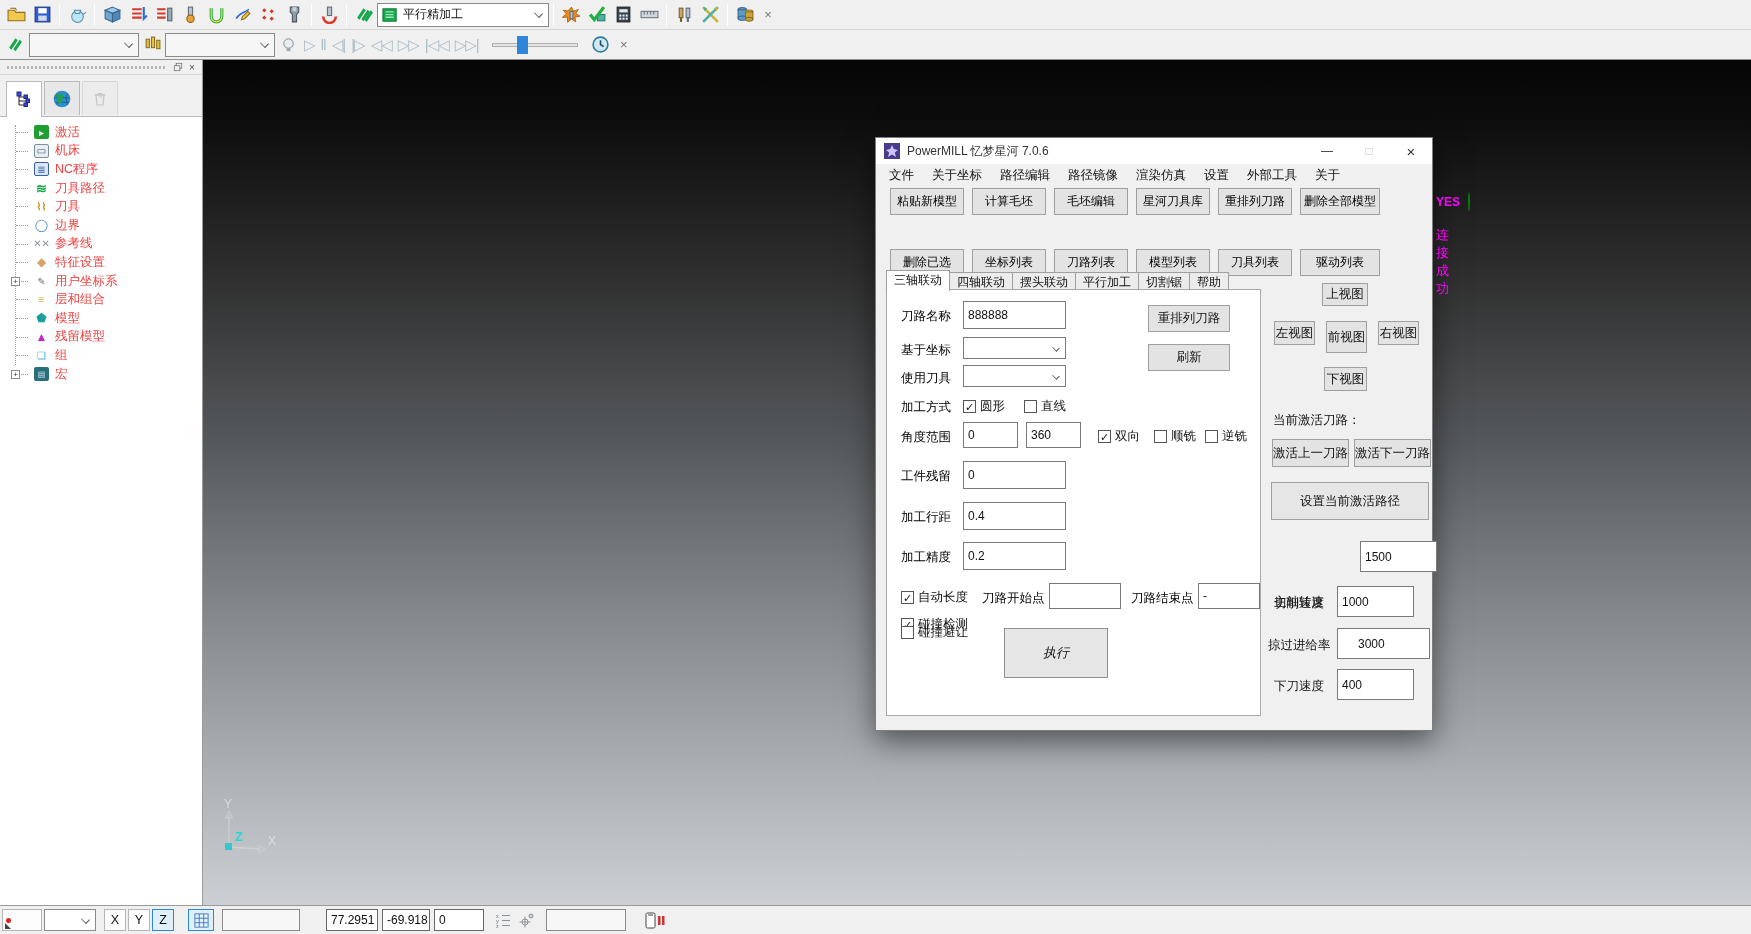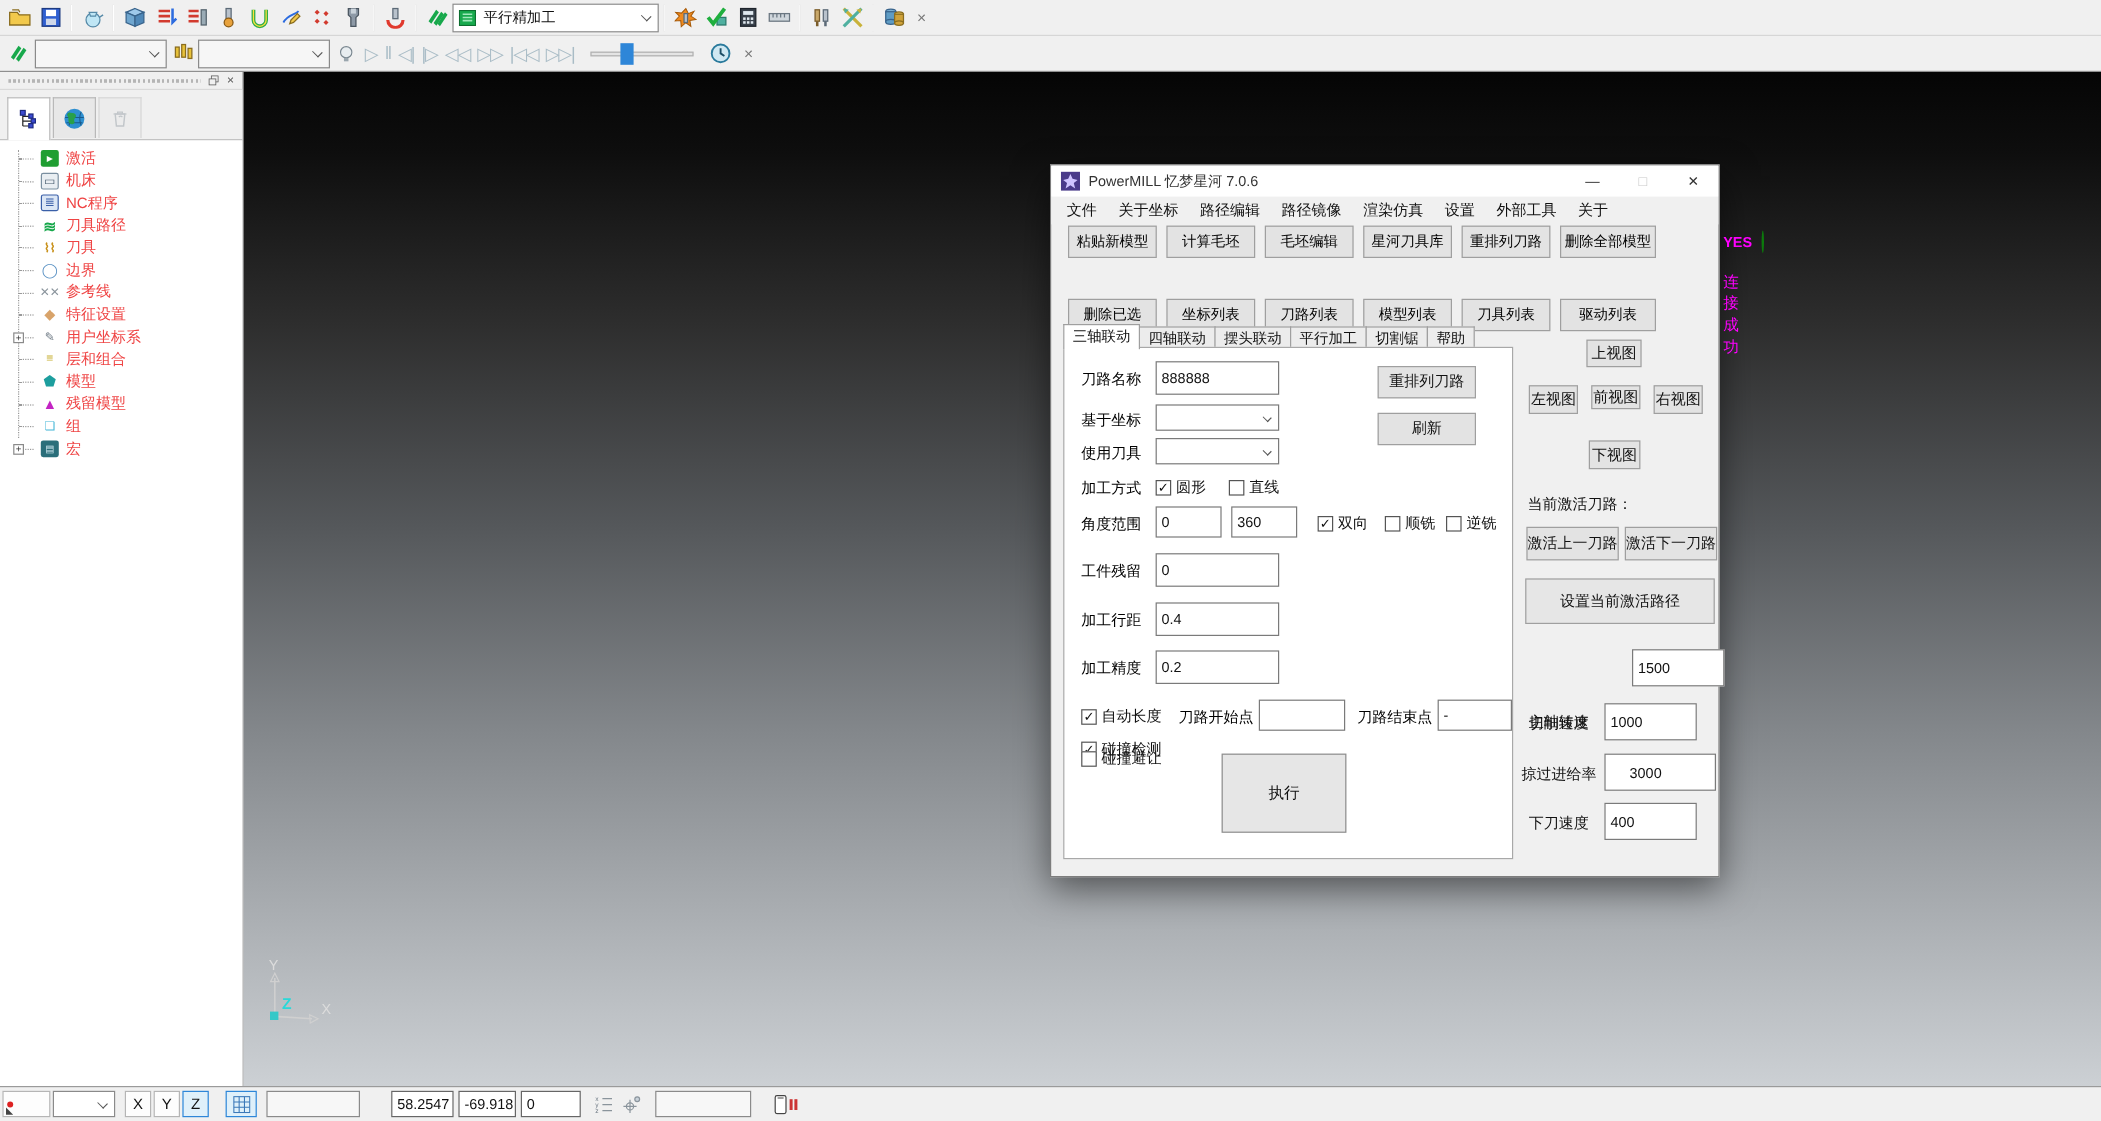--- a/index.html
+++ b/index.html
@@ -537,25 +537,25 @@
     </div>
 
   <span class="cbrow" style="left:25px;top:478px;">
       <span class="cb">✓</span>
       <span class="cblab">碰撞检测</span>
     </span>
   <span class="cbrow" style="left:25px;top:486px;">
       <span class="cb"></span>
       <span class="cblab">碰撞避让</span>
     </span>
-  <div class="dbtn" id="execute-btn" style="left:142px;top:490px;width:104px;height:66px;">执行</div>
+  <div class="dbtn" id="execute-btn" style="left:128px;top:490px;width:104px;height:50px;font-style:italic;">执行</div>
 
   <div class="dbtn" style="left:446px;top:145px;width:46px;height:23px;">上视图</div>
   <div class="dbtn" style="left:398px;top:183px;width:41px;height:24px;">左视图</div>
-  <div class="dbtn" style="left:450px;top:183px;width:41px;height:20px;">前视图</div>
+  <div class="dbtn" style="left:450px;top:183px;width:41px;height:32px;">前视图</div>
   <div class="dbtn" style="left:502px;top:183px;width:41px;height:24px;">右视图</div>
   <div class="dbtn" style="left:448px;top:229px;width:43px;height:24px;">下视图</div>
 
   <span class="side-label" style="left:397px;top:274px;">当前激活刀路：</span>
   <div class="dbtn" style="left:396px;top:301px;width:77px;height:28px;">激活上一刀路</div>
   <div class="dbtn" style="left:478px;top:301px;width:77px;height:28px;">激活下一刀路</div>
   <div class="dbtn" style="left:395px;top:344px;width:158px;height:38px;background:#e6e6e6;">设置当前激活路径</div>
 
   <span class="side-label" style="left:398px;top:412px;margin-top:44px;">主轴转速</span>
   <div class="input" style="left:484px;top:403px;width:77px;height:31px;">
@@ -587,21 +587,21 @@
   <div class="sbtn">Y</div>
   <div class="sbtn hl">Z</div>
   <div class="sbtn hl" style="width:26px;margin-left:12px;">
     <svg width="15" height="15" viewBox="0 0 17 17">
         <rect x="1" y="1" width="15" height="15" fill="#dff0fa" stroke="#3a78b8"></rect>
         <path d="M1 6h15M1 11h15M6 1v15M11 1v15" stroke="#3a78b8"></path>
       </svg>
   </div>
   <div class="sfield" style="width:78px;margin-left:6px;background:#f7f7f7;"></div>
   <div class="sfield" style="width:52px;margin-left:26px;border-color:#666;">
-      <span>58.2547</span>
+      <span>77.2951</span>
     </div>
   <div class="sfield" style="width:48px;margin-left:4px;border-color:#666;">
       <span>-69.918</span>
     </div>
   <div class="sfield" style="width:50px;margin-left:4px;border-color:#666;">
       <span>0</span>
     </div>
   <div class="sicon" style="margin-left:12px;">
     <svg width="16" height="16" viewBox="0 0 16 16">
         <text x="0" y="5.5" font-size="5.5" fill="#6a7681">x</text>

